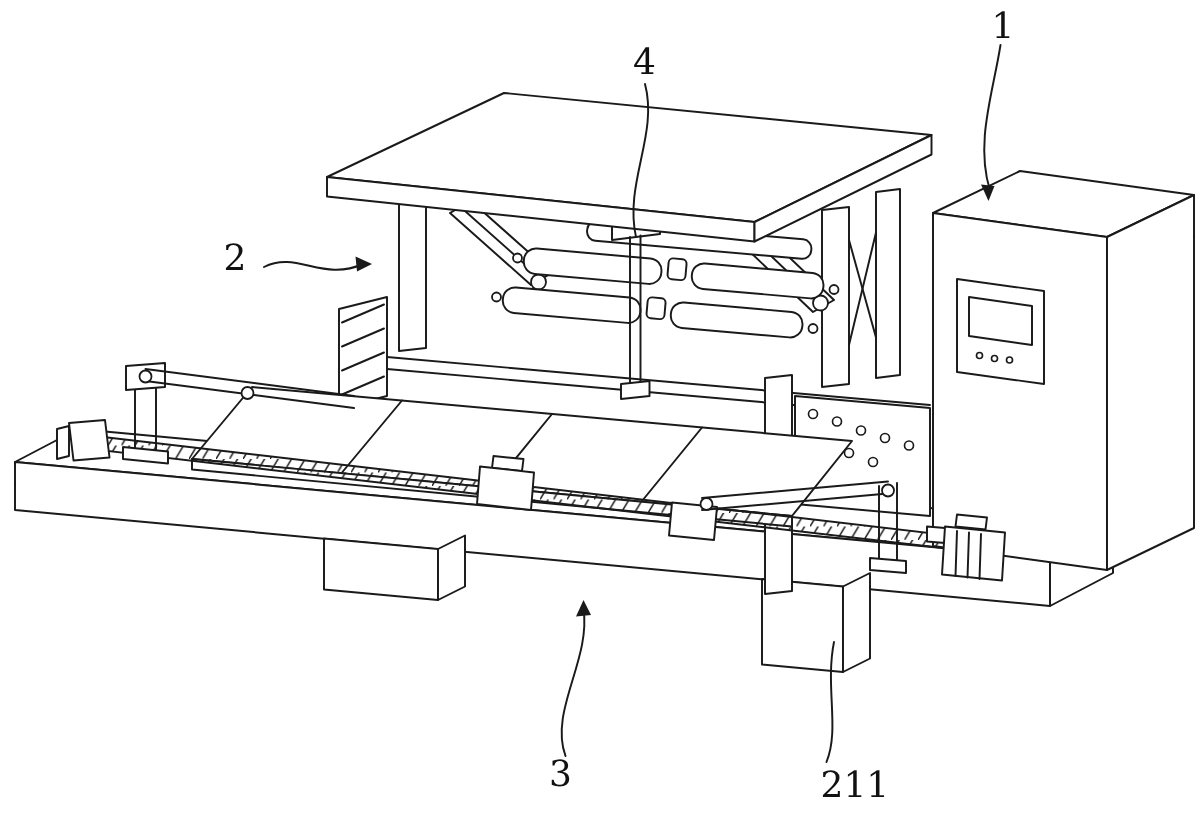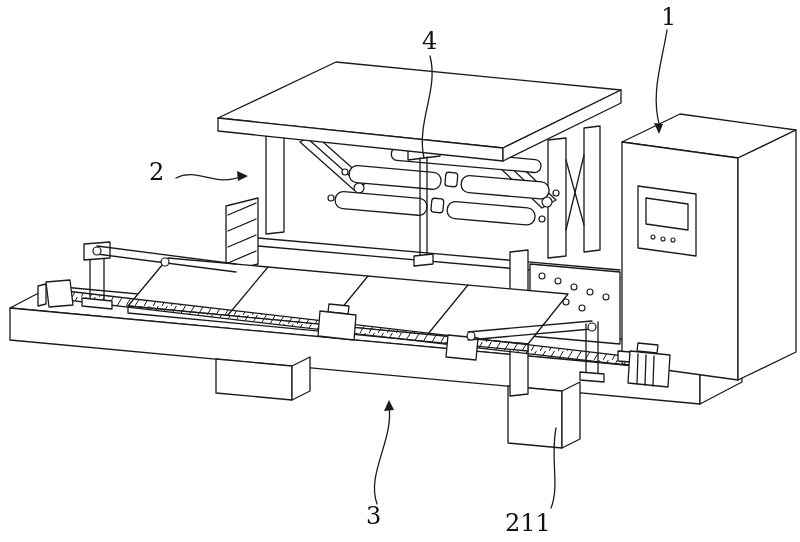--- a/index.html
+++ b/index.html
@@ -9,21 +9,21 @@
   .ln{fill:none;stroke:#1a1a1a;stroke-width:1.3;stroke-linecap:round;stroke-linejoin:round;}
   .face{fill:#ffffff;stroke:#1a1a1a;stroke-width:1.3;stroke-linejoin:round;}
   .pivot{fill:#ffffff;stroke:#1a1a1a;stroke-width:1.2;}
   .hole{fill:#ffffff;stroke:#1a1a1a;stroke-width:1.1;}
   .arr{fill:#1a1a1a;stroke:none;}
   .ref-label{position:absolute;font-size:24px;line-height:1;color:#111111;user-select:none;}
   #lbl-1{left:661px;top:5px;}
   #lbl-2{left:149px;top:160px;}
   #lbl-4{left:422px;top:29px;}
   #lbl-3{left:366px;top:504px;}
-  #lbl-211{left:505px;top:511px;}
+  #lbl-211{left:547px;top:511px;}
 </style>
 </head>
 <body>
 
 <div class="canvas">
 
   <svg width="800" height="542" viewBox="0 0 800 542">
     <defs>
       <pattern id="threads" width="9" height="9" patternUnits="userSpaceOnUse">
         <line x1="0" y1="9" x2="6" y2="-1" stroke="#1a1a1a" stroke-width="1"></line>

